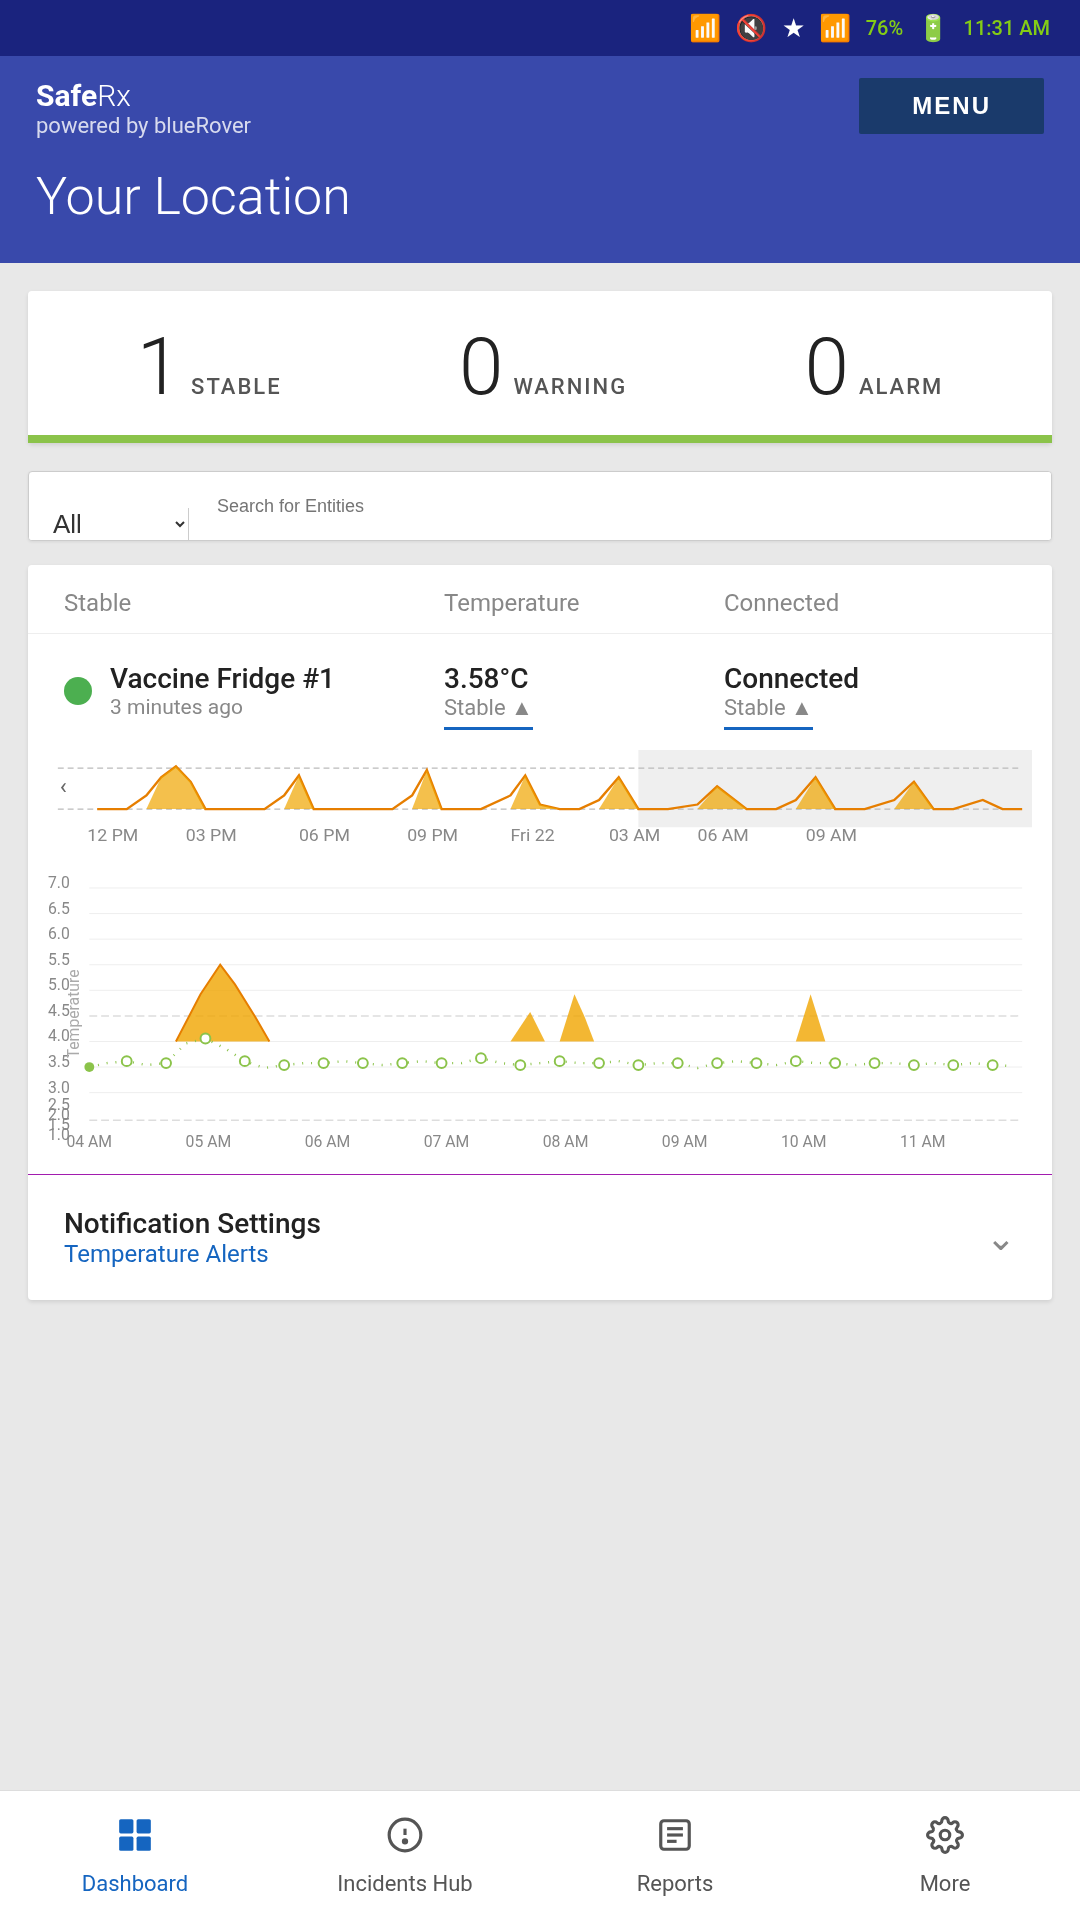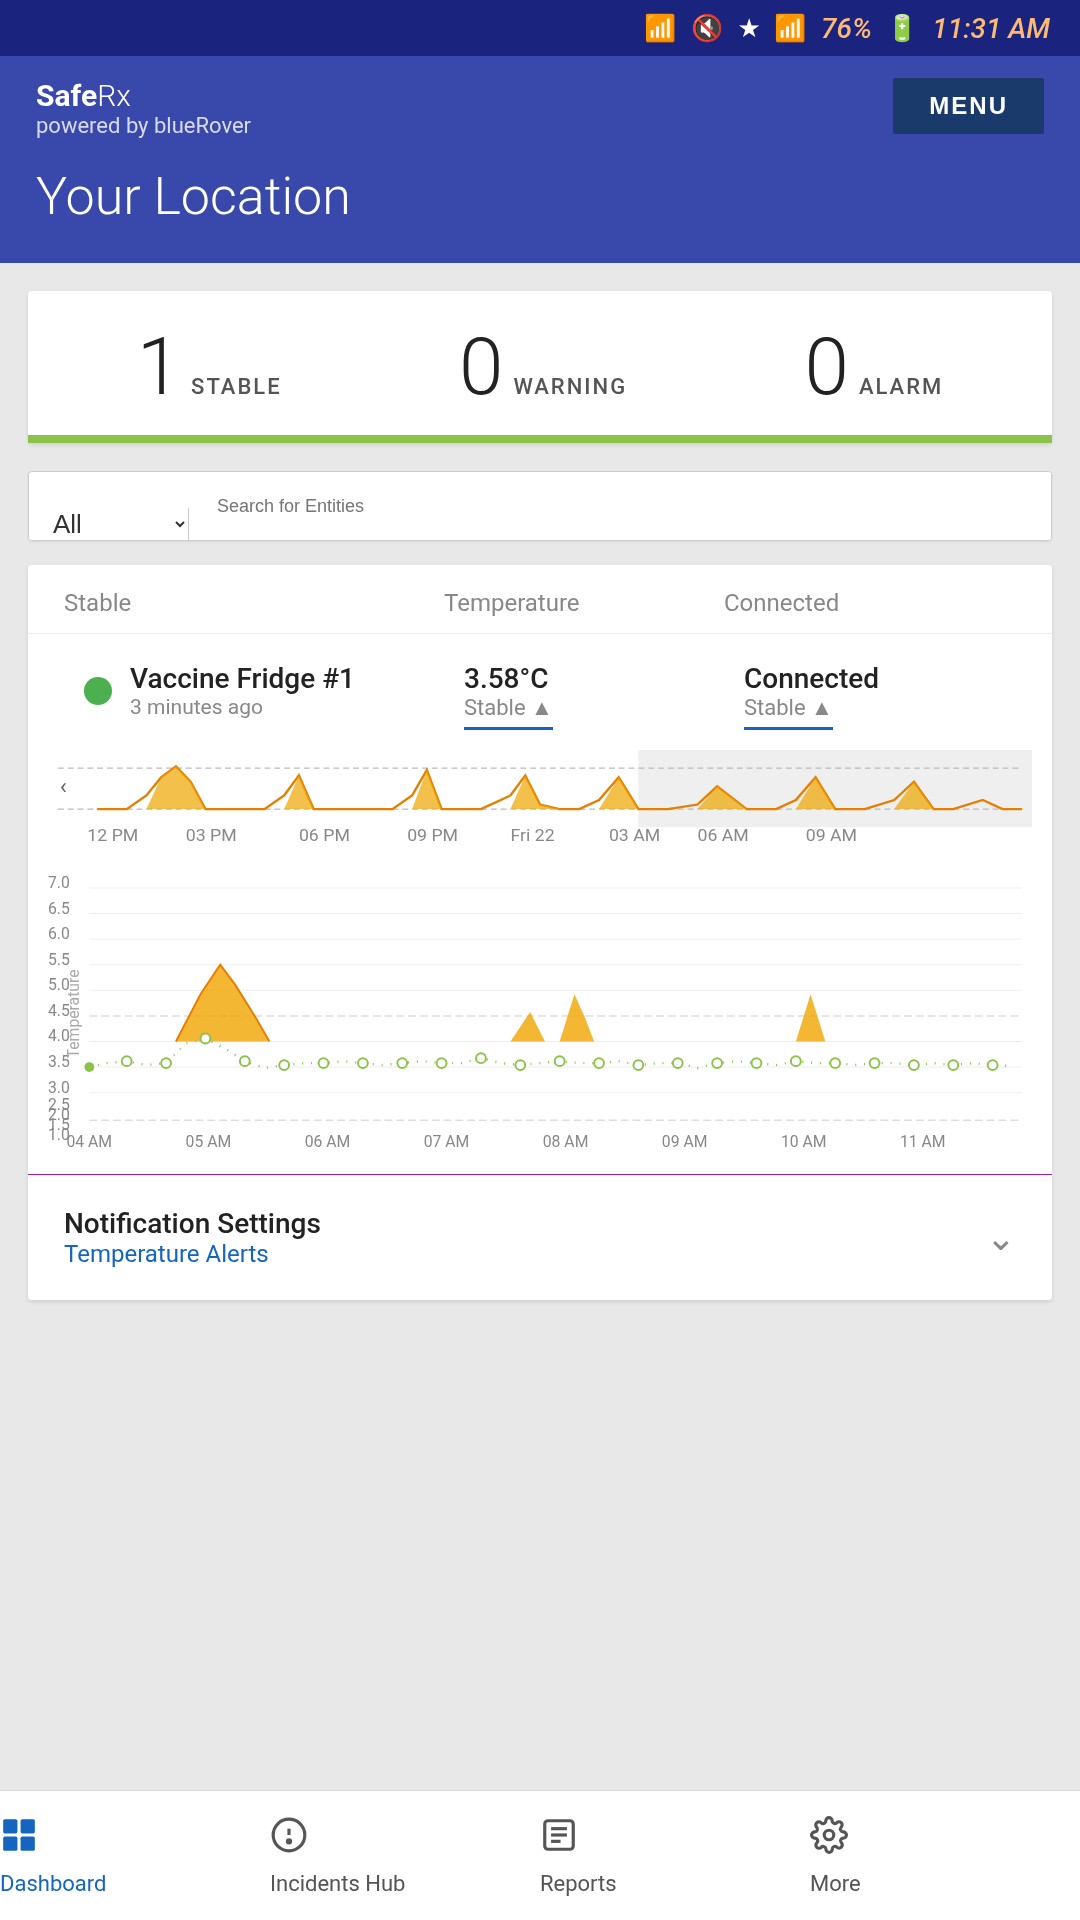--- a/index.html
+++ b/index.html
@@ -21,24 +21,23 @@
       justify-content: flex-end;
       padding: 0 30px;
       gap: 16px;
     }
     .status-bar-icons {
       display: flex;
       align-items: center;
       gap: 14px;
     }
     .status-bar-text {
-      color: #fdba74;
-      font-size: 28px;
-      font-weight: 500;
-      font-style: italic;
+      color: #84cc16;
+      font-size: 20px;
+      font-weight: 500;
     }
     .status-icon {
       color: white;
       font-size: 26px;
     }
 
     
     .header {
       background: #3949ab;
       padding: 22px 36px 28px 36px;
@@ -57,21 +56,21 @@
       font-weight: 500;
     }
     .brand-sub {
       color: rgba(255,255,255,0.8);
       font-size: 22px;
     }
     .menu-btn {
       background: #1a3a6b;
       color: white;
       border: none;
-      padding: 14px 36px;
+      padding: 14px 53px;
       font-size: 24px;
       font-weight: 700;
       letter-spacing: 2px;
       cursor: pointer;
       border-radius: 2px;
     }
     .location-title {
       background: #3949ab;
       padding: 0 36px 36px 36px;
     }
@@ -169,21 +168,20 @@
       font-weight: 400;
     }
     .col-stable { flex: 0 0 380px; }
     .col-temp { flex: 0 0 280px; }
     .col-conn { flex: 1; }
 
     .entity-row {
       display: flex;
       align-items: flex-start;
       padding: 28px 36px 0 36px;
-      margin-left: 20px;
     }
     .entity-status-col {
       flex: 0 0 380px;
       display: flex;
       align-items: center;
       gap: 18px;
     }
     .status-dot {
       width: 28px;
       height: 28px;
@@ -289,21 +287,21 @@
       height: 130px;
       background: white;
       border-top: 1px solid #ddd;
       display: flex;
       align-items: center;
     }
     .nav-item {
       flex: 1;
       display: flex;
       flex-direction: column;
-      align-items: flex-start;
+      align-items: center;
       justify-content: center;
       gap: 8px;
       cursor: pointer;
       height: 100%;
     }
     .nav-icon {
       font-size: 38px;
     }
     .nav-label {
       font-size: 22px;

